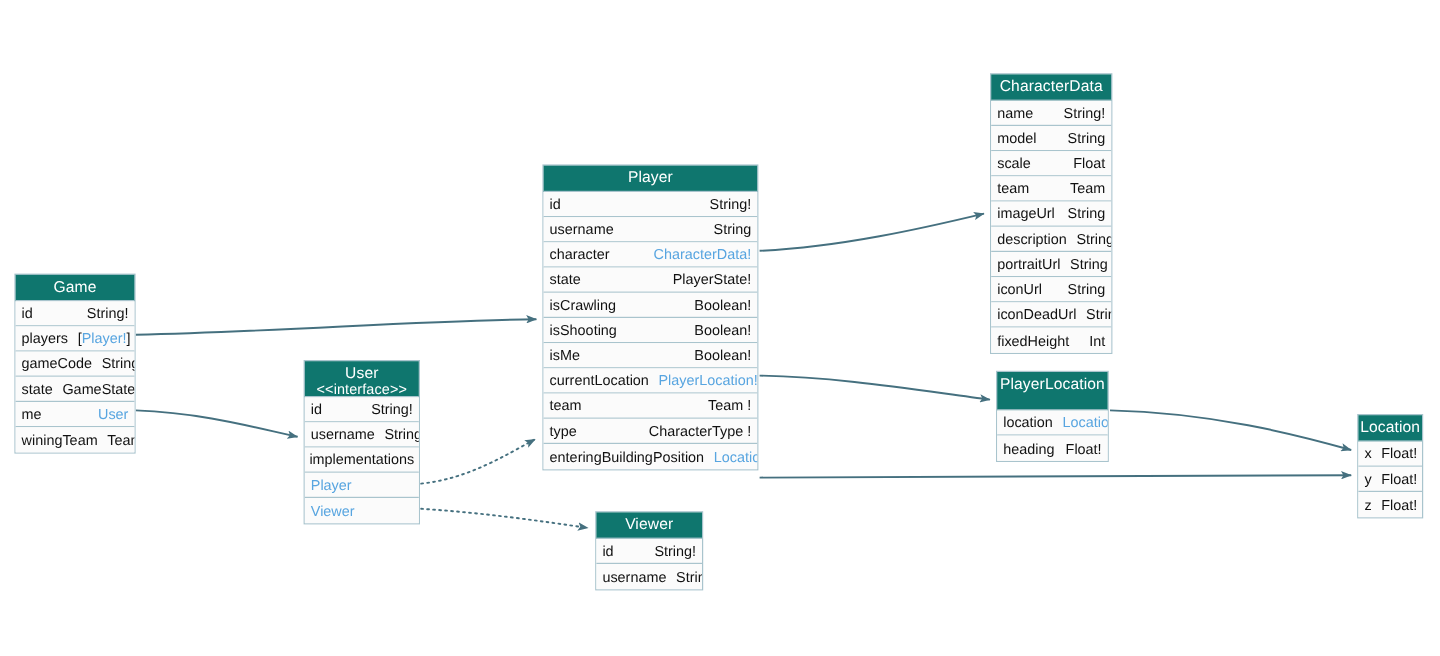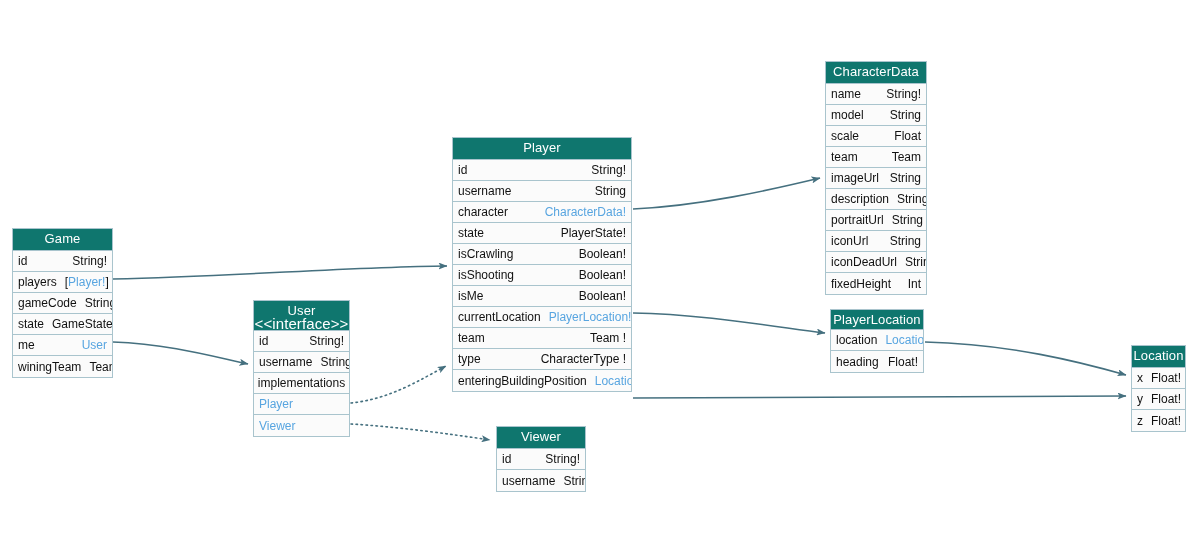--- a/index.html
+++ b/index.html
@@ -40,21 +40,21 @@
     text-align: center;
     font-size: 13px;
     line-height: 14px;
     padding: 3px 0 4px 0;
     box-sizing: border-box;
     border-bottom: 1px solid #a9c4cd;
     letter-spacing: 0.1px;
   }
   .entity-header .iface {
     display: block;
-    font-size: 15px;
+    font-size: 12px;
     line-height: 12px;
   }
   .row {
     box-sizing: border-box;
     height: 21px;
     line-height: 20px;
     font-size: 12px;
     color: #111111;
     border-bottom: 1px solid #a9c4cd;
     background: #fbfbfb;
@@ -247,21 +247,21 @@
         <div class="row" style="height: 21px; line-height: 20px; align-items: center;">
           <span class="fname">iconDeadUrl</span>
           <span class="ftype plain">String</span>
         </div>
         <div class="row" style="height: 21px; line-height: 20px;">
           <span class="fname">fixedHeight</span>
           <span class="ftype plain">Int</span>
         </div>
       </div>
       <div class="entity" style="left: 830px; top: 309px; width: 94px;">
-        <div class="entity-header" style="height: 20px;"><span>PlayerLocation</span></div>
+        <div class="entity-header" style="height: 32px;"><span>PlayerLocation</span></div>
         <div class="row" style="height: 21px; line-height: 20px;">
           <span class="fname">location</span>
           <span class="ftype"><span class="link">Location!</span></span>
         </div>
         <div class="row" style="height: 21px; line-height: 20px;">
           <span class="fname">heading</span>
           <span class="ftype plain">Float!</span>
         </div>
       </div>
       <div class="entity" style="left: 1131px; top: 345px; width: 55px;">

